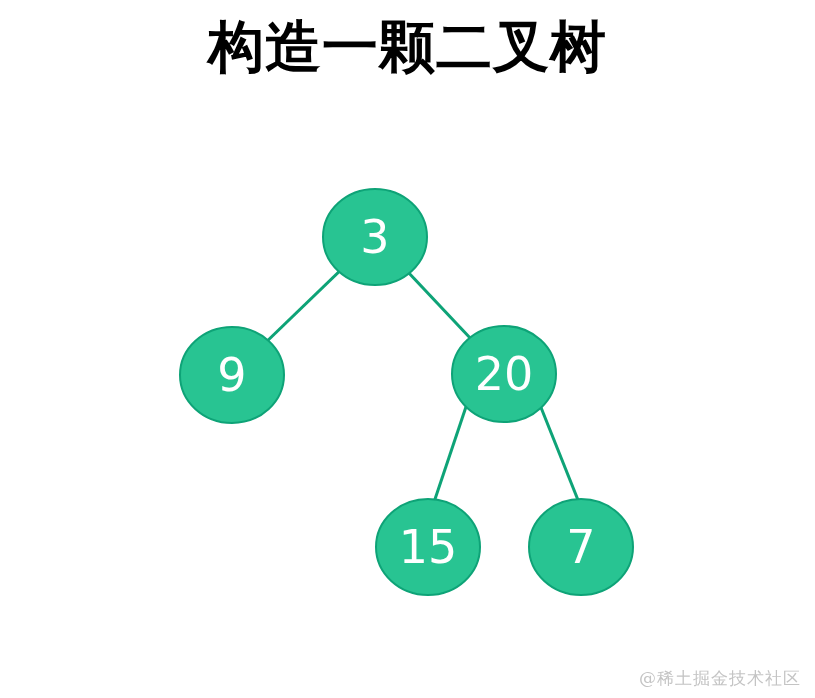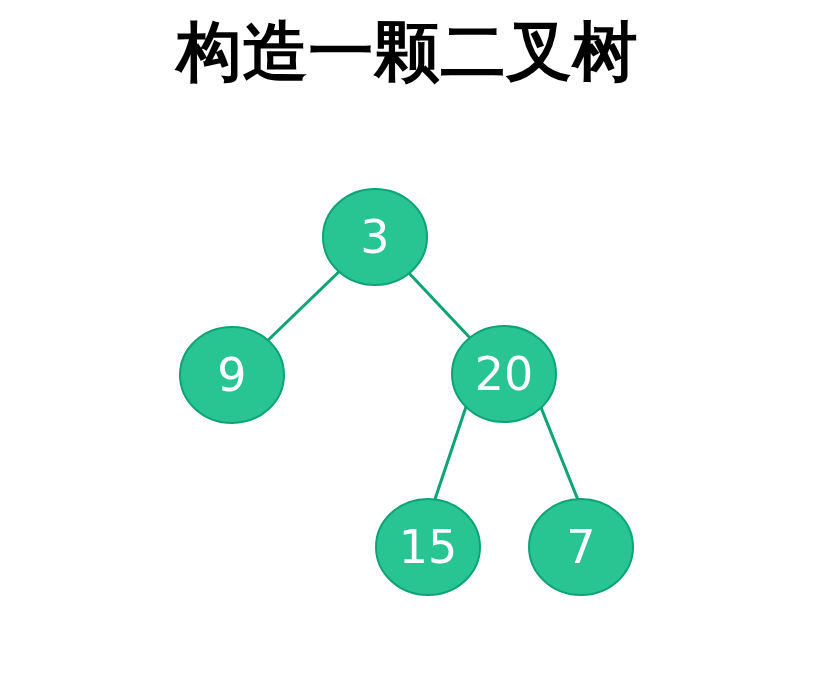--- a/index.html
+++ b/index.html
@@ -15,21 +15,21 @@
     overflow: hidden;
     font-family: "DejaVu Sans", "Liberation Sans", sans-serif;
   }
   .title {
     position: absolute;
     top: 16px;
     left: 0;
     width: 100%;
     margin: 0;
     text-align: center;
-    font-size: 65px;
+    font-size: 56px;
     line-height: 1.1;
     font-weight: 700;
     color: #000000;
     letter-spacing: 1px;
   }
   svg.tree {
     position: absolute;
     left: 0;
     top: 0;
     display: block;
@@ -75,13 +75,14 @@
       <g>
         <ellipse cx="428" cy="547" rx="52" ry="48" fill="#28c492" stroke="#0ea377" stroke-width="2"></ellipse>
         <text x="428" y="547" fill="#ffffff" text-anchor="middle" dominant-baseline="central">15</text>
       </g>
       <g>
         <ellipse cx="581" cy="547" rx="52" ry="48" fill="#28c492" stroke="#0ea377" stroke-width="2"></ellipse>
         <text x="581" y="547" fill="#ffffff" text-anchor="middle" dominant-baseline="central">7</text>
       </g>
     </svg>
 
+  <div class="watermark">@稀土掘金技术社区</div>
 </div>
 
 </body></html>

